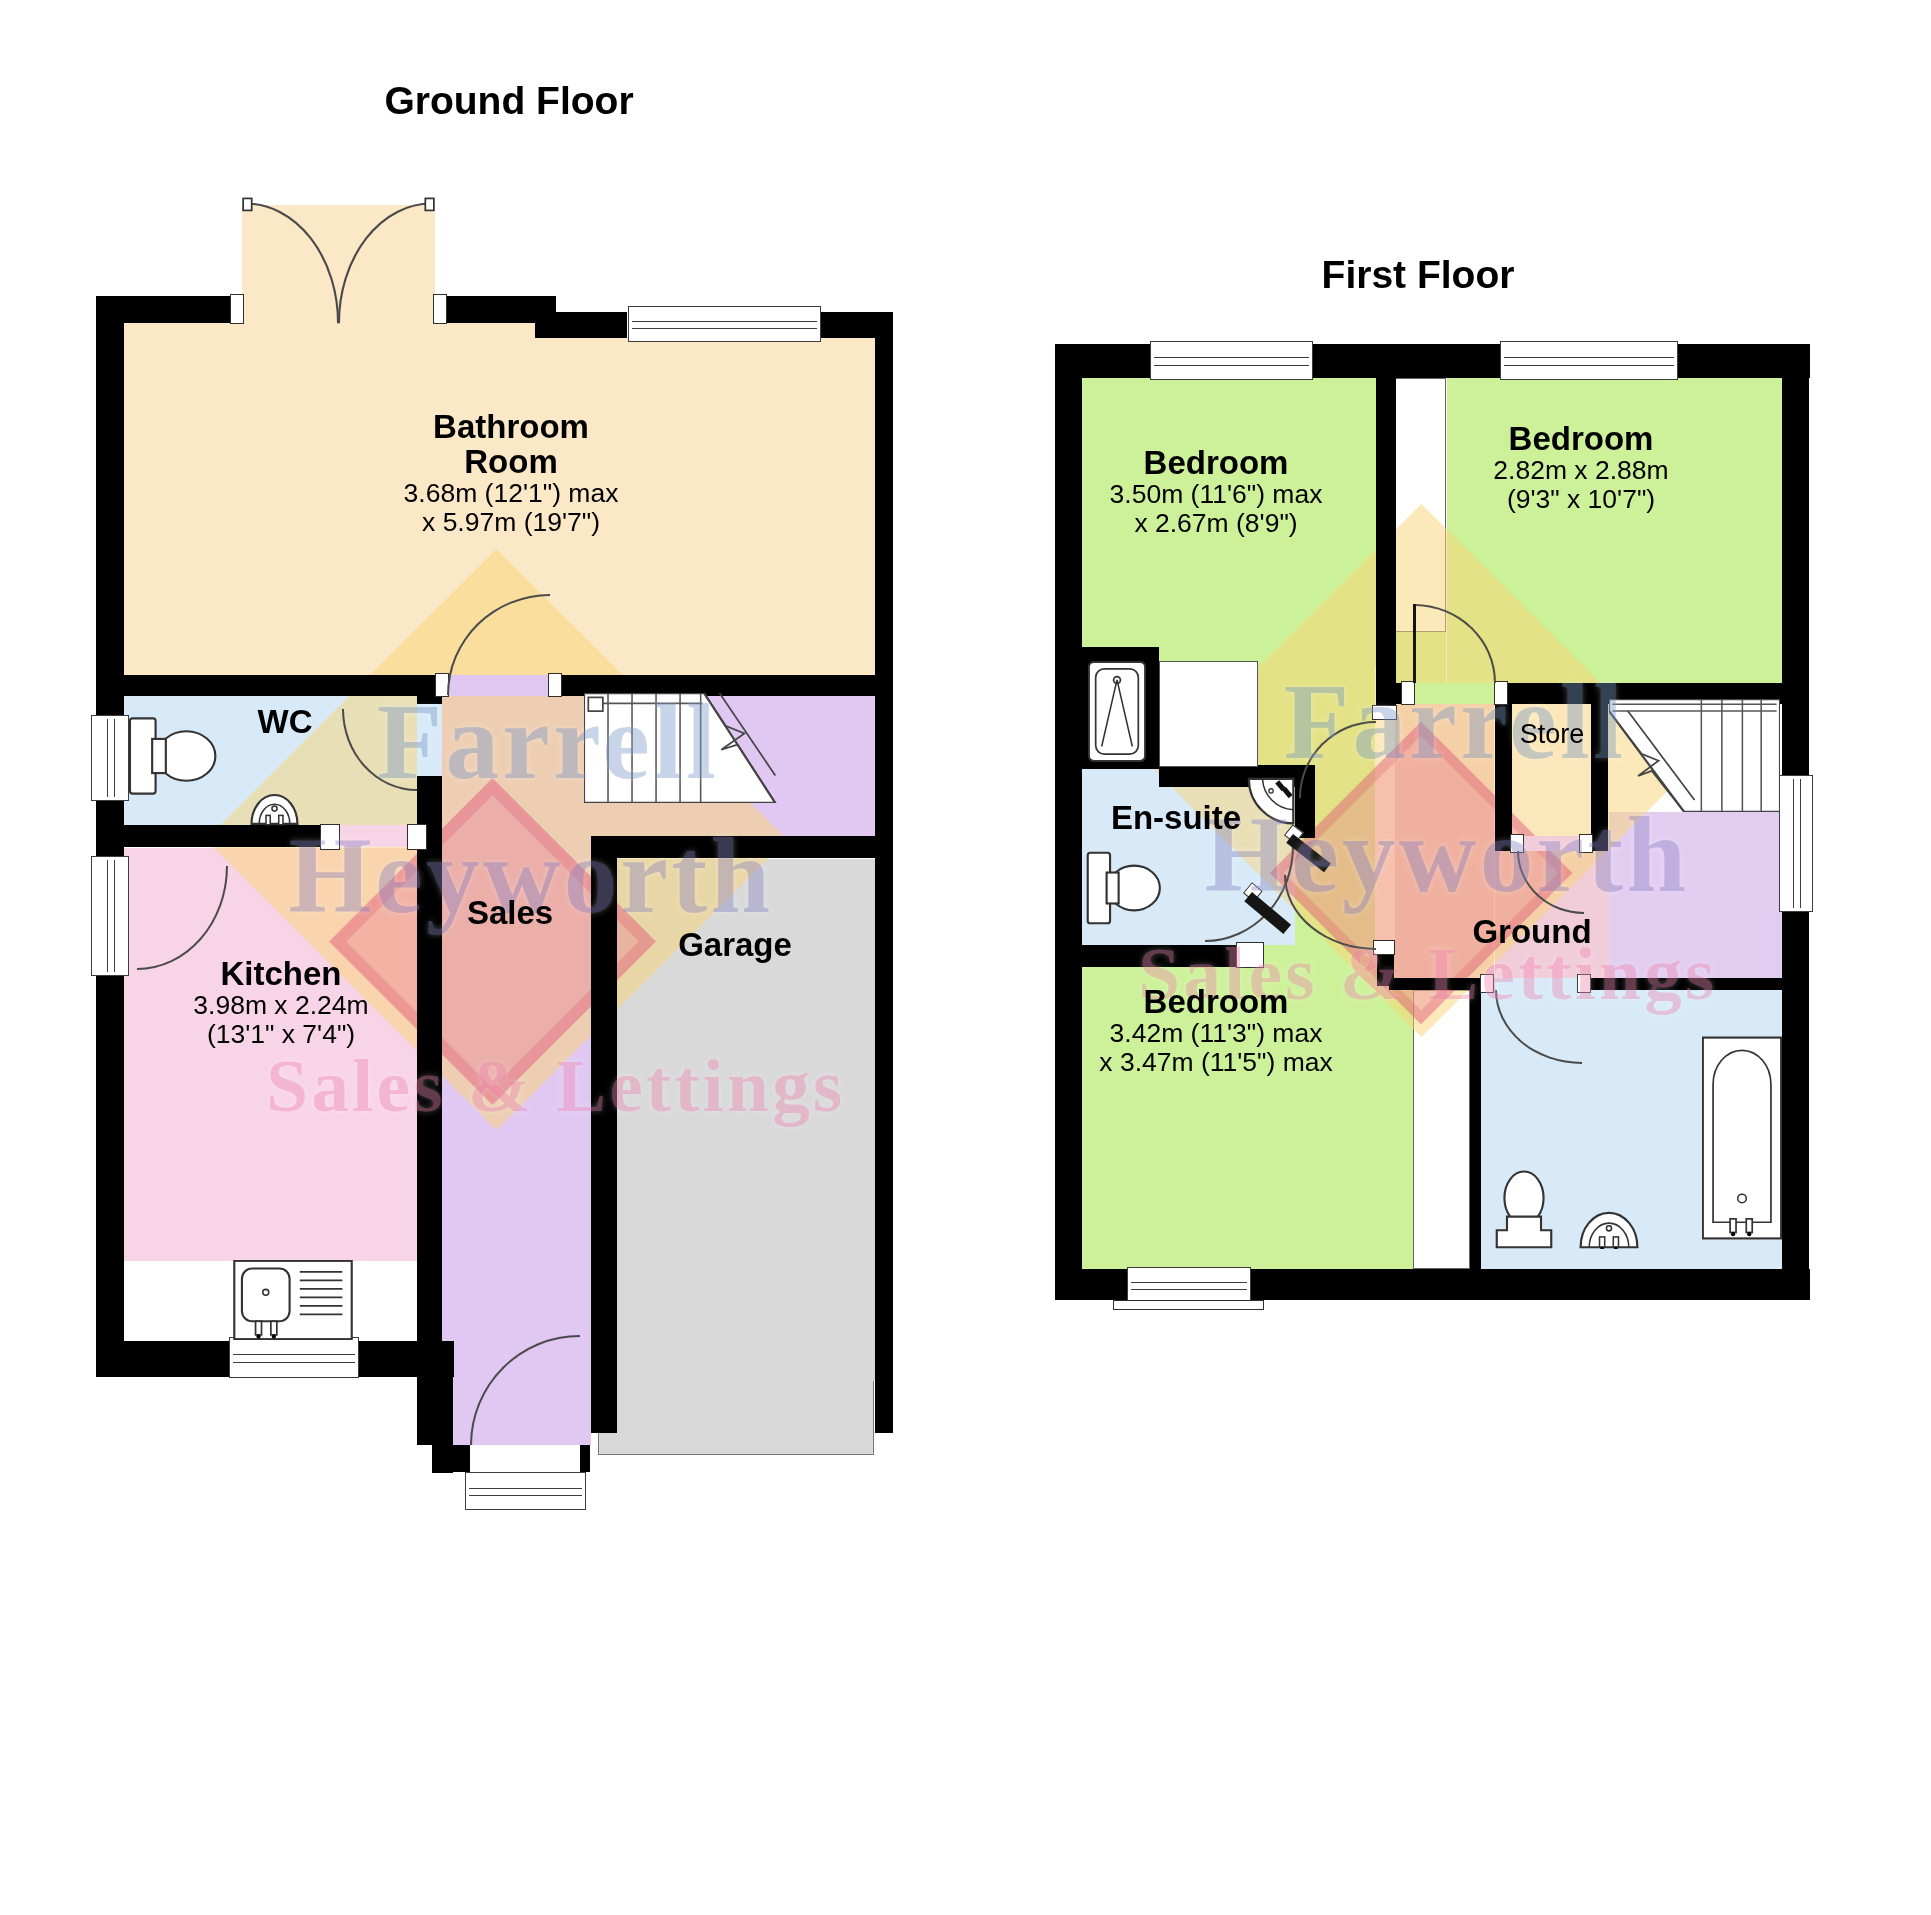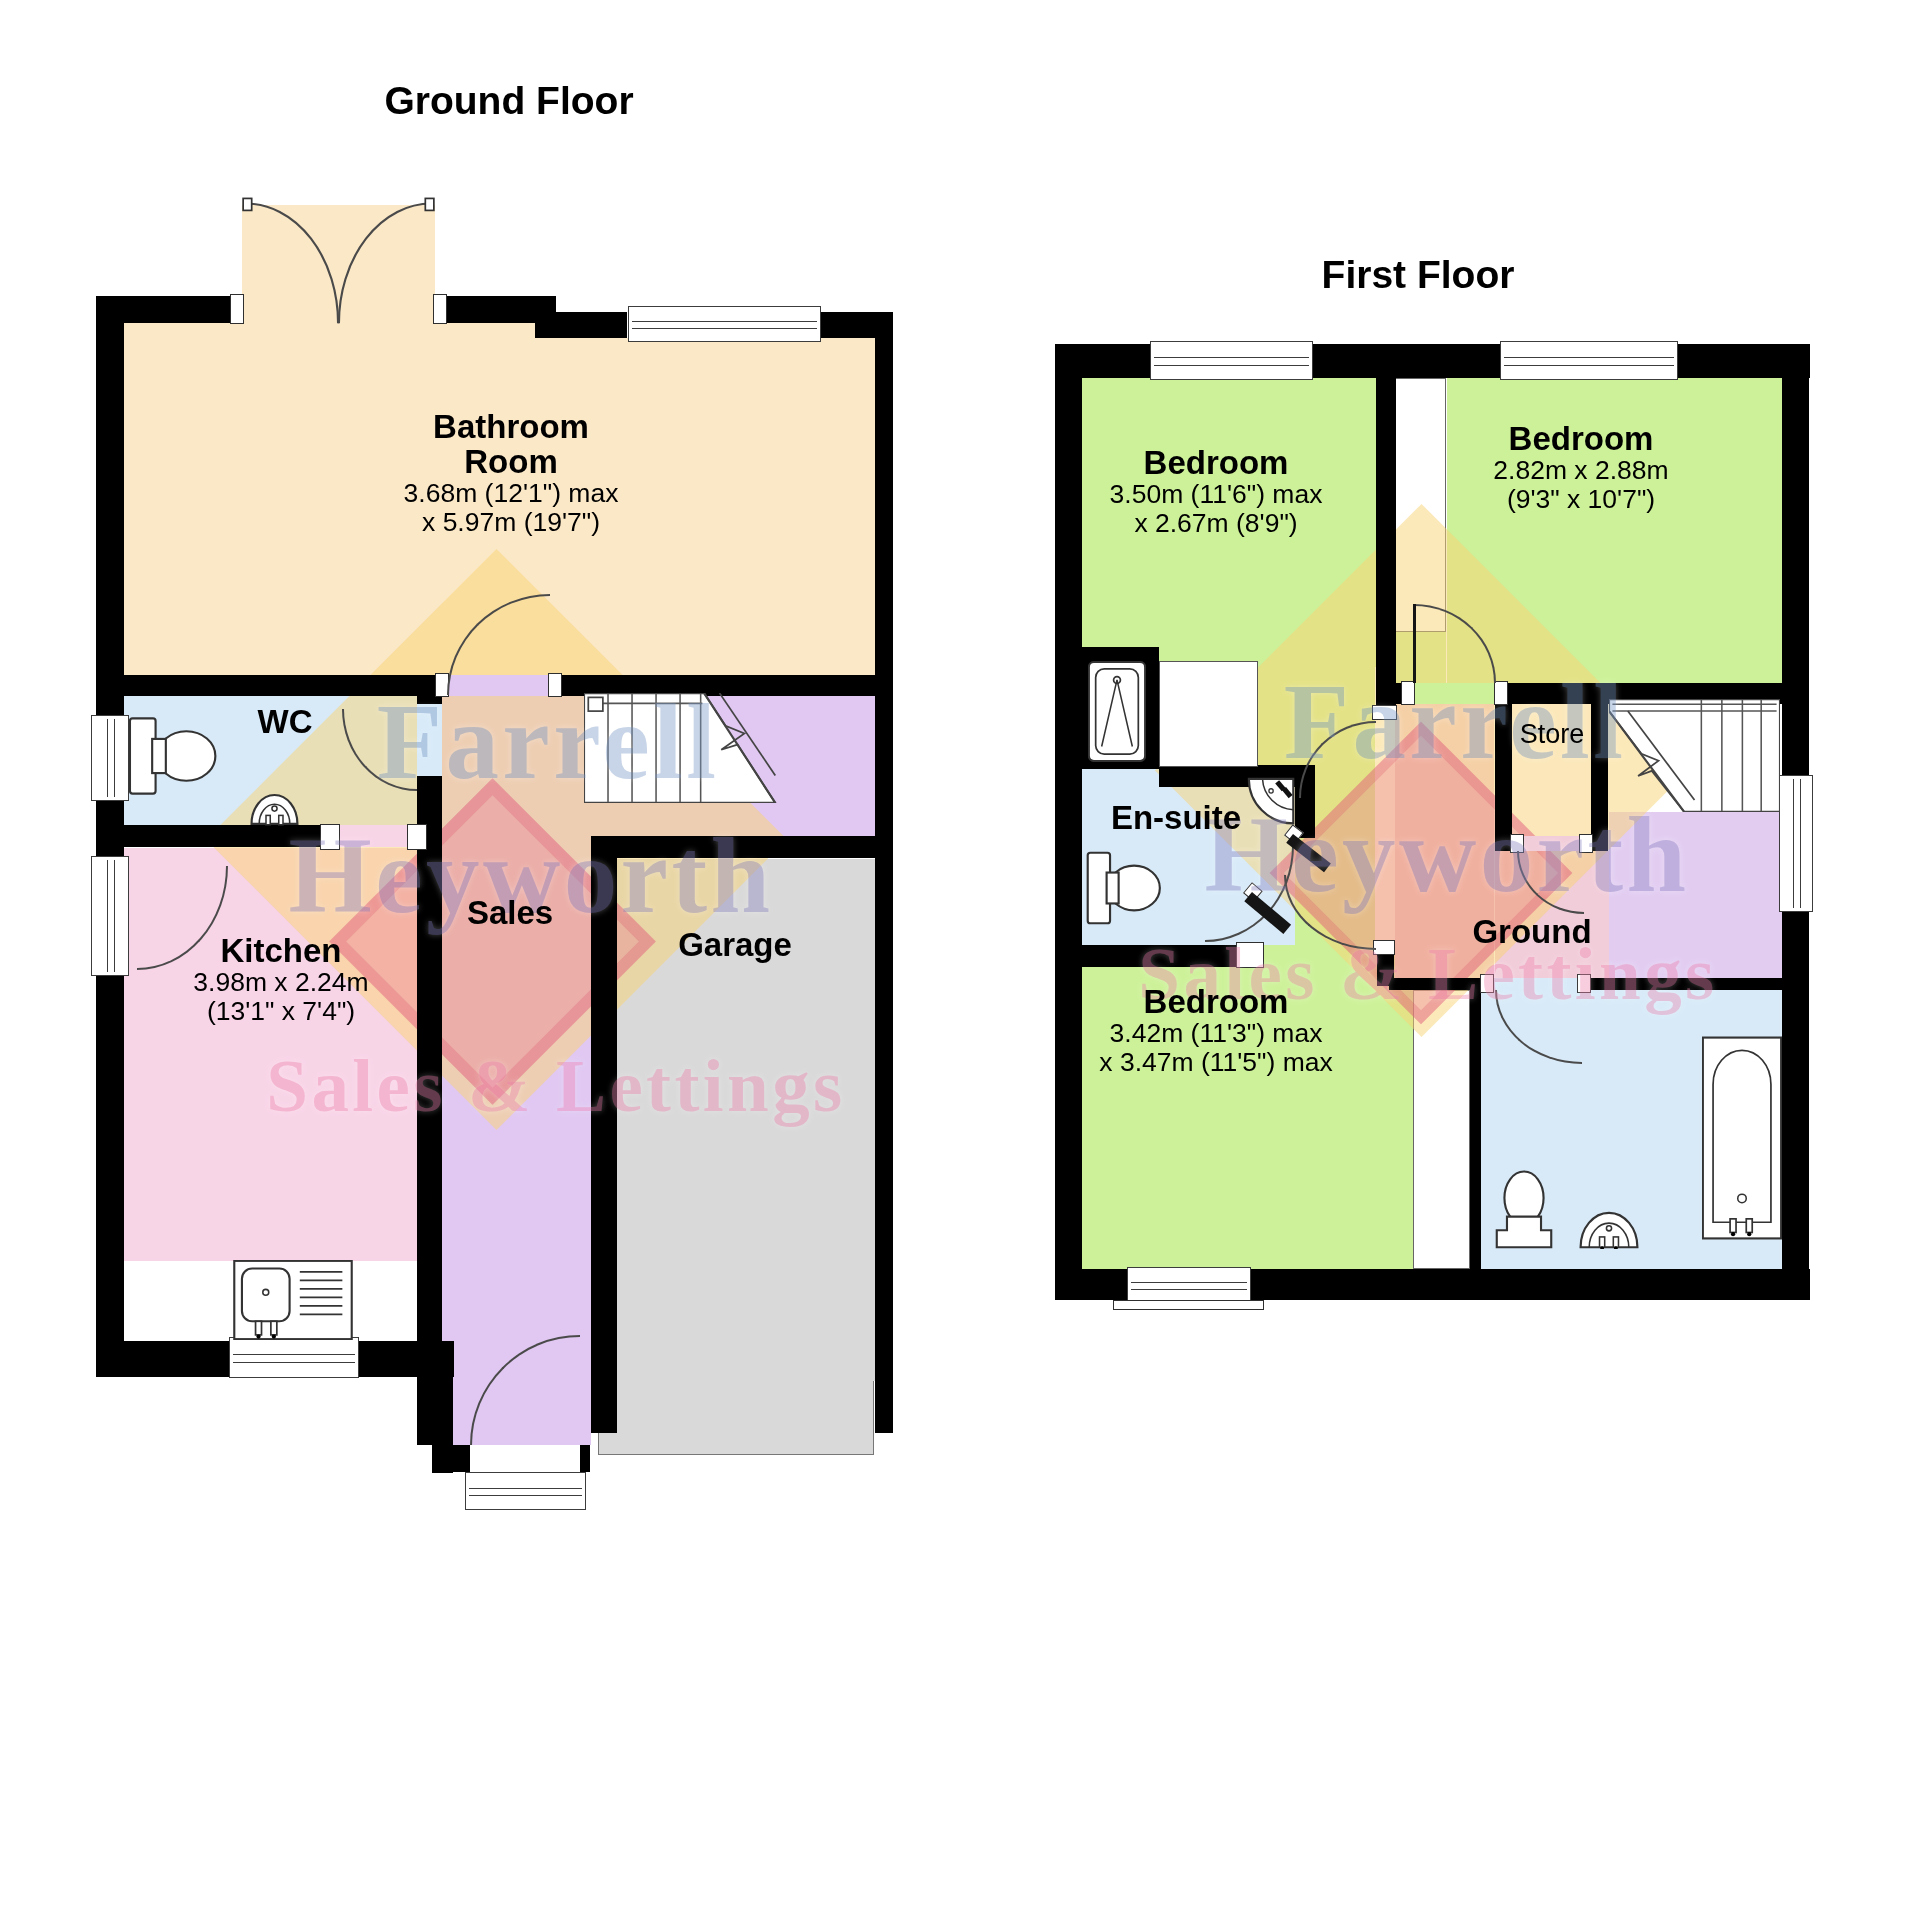--- a/index.html
+++ b/index.html
@@ -147,21 +147,21 @@
     <span class="nm">Room</span>
     <span class="dm">3.68m (12'1") max</span>
     <span class="dm">x 5.97m (19'7")</span>
   </div>
   <div class="lbl" style="left:285px;top:704px">
     <span class="nm">WC</span>
   </div>
   <div class="lbl" style="left:510px;top:895px">
     <span class="nm">Sales</span>
   </div>
-  <div class="lbl" style="left:281px;top:933px">
+  <div class="lbl" style="left:281px;top:956px">
     <span class="nm">Kitchen</span>
     <span class="dm">3.98m x 2.24m</span>
     <span class="dm">(13'1" x 7'4")</span>
   </div>
   <div class="lbl" style="left:735px;top:927px">
     <span class="nm">Garage</span>
   </div>
 
   <div class="title" style="left:1418px;top:253px">First Floor</div>
 

